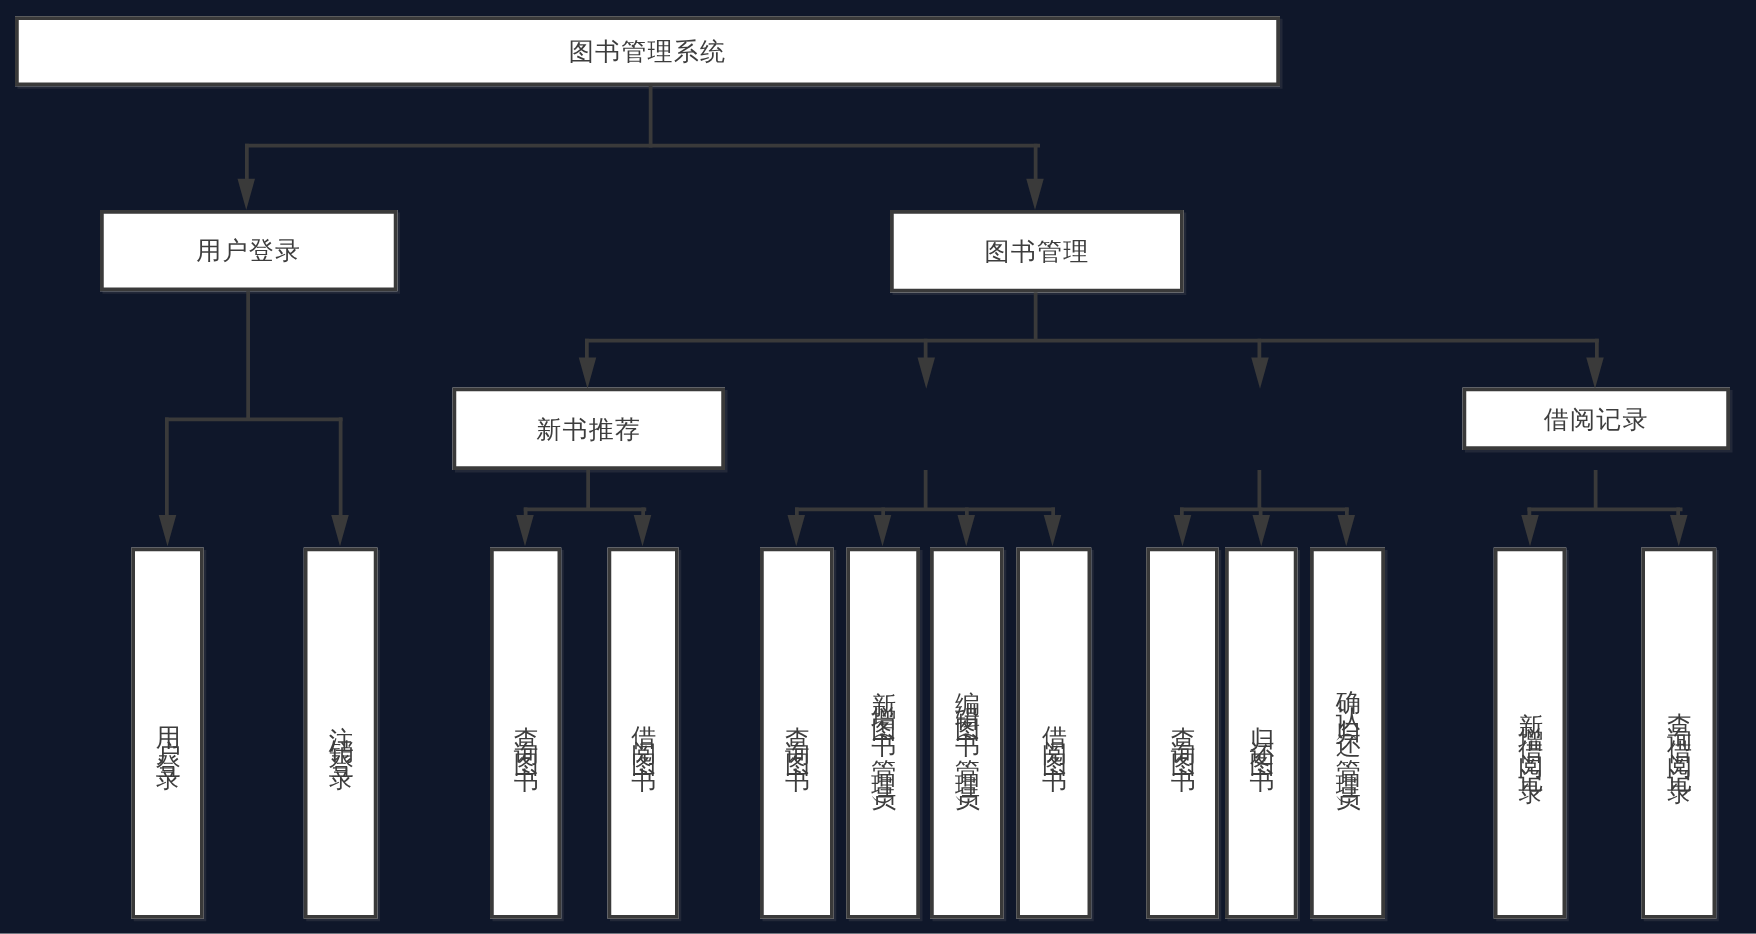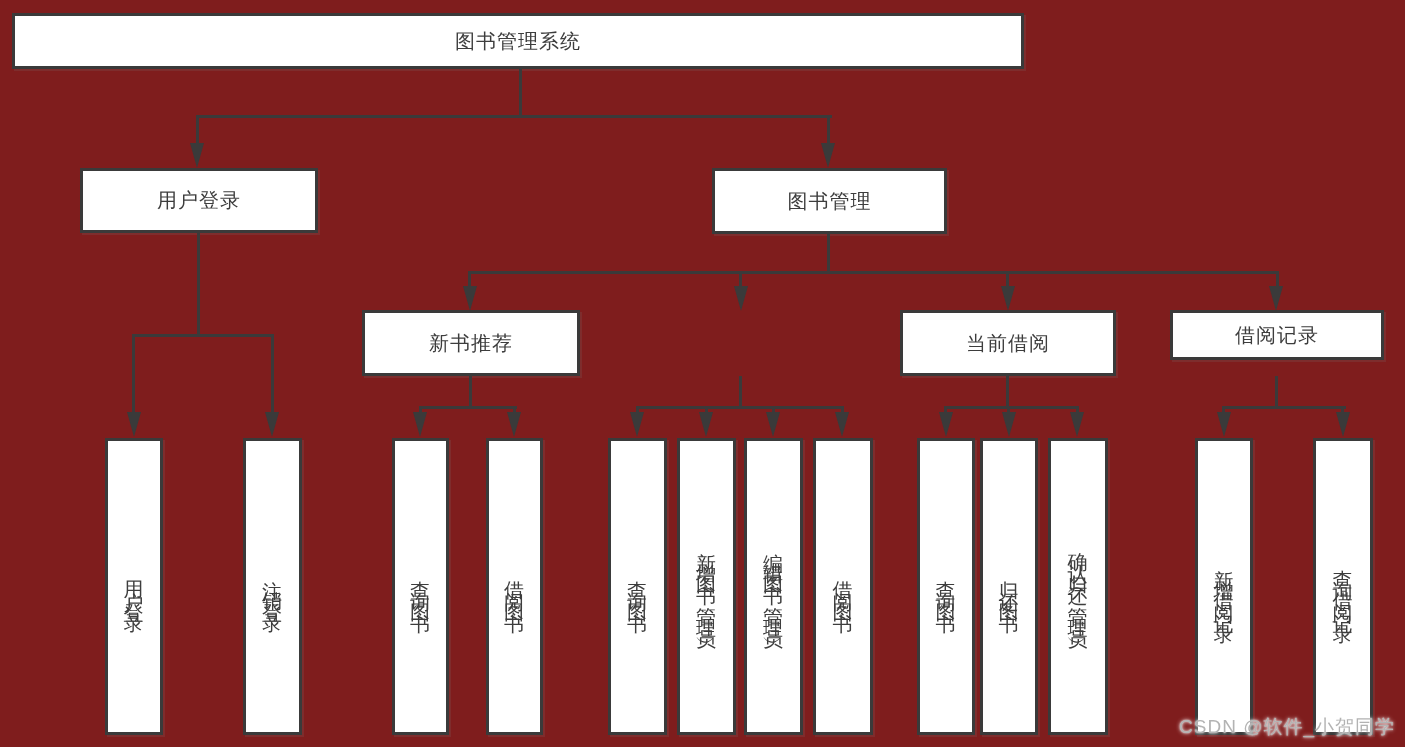--- a/index.html
+++ b/index.html
@@ -1,17 +1,17 @@
 <!DOCTYPE html>
 <html><head>
 <meta charset="utf-8">
 <style>
   html,body{margin:0;padding:0;background:#ffffff;}
   #canvas{
-    position:relative;width:1405px;height:747px;background:#7f1d1d;overflow:hidden;
+    position:relative;width:1405px;height:747px;background:#0f172a;overflow:hidden;
     font-family:"Liberation Sans","DejaVu Sans",sans-serif;color:#3d3d3d;
   }
   .box{
     position:absolute;box-sizing:border-box;border:3px solid #3a3a3a;background:#ffffff;
     display:flex;align-items:center;justify-content:center;
     box-shadow:2px 2px 0 rgba(120,120,120,0.18);
   }
   .hbox span{font-size:20px;letter-spacing:1px;white-space:nowrap;}
   .vbox span{
     writing-mode:vertical-lr;text-orientation:mixed;
@@ -40,23 +40,20 @@
 
   <div class="box hbox" style="left:80px;top:168px;width:238px;height:65px;">
     <span>用户登录</span>
   </div>
   <div class="box hbox" style="left:712px;top:168px;width:235px;height:66px;">
     <span>图书管理</span>
   </div>
 
   <div class="box hbox" style="left:362px;top:310px;width:218px;height:66px;">
     <span>新书推荐</span>
-  </div>
-  <div class="box hbox" style="left:900px;top:310px;width:216px;height:66px;">
-    <span>当前借阅</span>
   </div>
   <div class="box hbox" style="left:1170px;top:310px;width:214px;height:50px;">
     <span>借阅记录</span>
   </div>
 
   <div class="box vbox" style="left:105px;top:438px;width:58px;height:297px;">
     <span>用户登录</span>
   </div>
   <div class="box vbox" style="left:243px;top:438px;width:59px;height:297px;">
     <span>注销登录</span>
@@ -151,15 +148,14 @@
   <div class="line" style="left:1076px;top:406px;width:3px;height:9px;"></div>
   <div class="arw" style="left:1070px;top:412px;"></div>
 
   <div class="line" style="left:1275px;top:376px;width:3px;height:32px;"></div>
   <div class="line" style="left:1222px;top:406px;width:124px;height:3px;"></div>
   <div class="line" style="left:1222px;top:406px;width:3px;height:9px;"></div>
   <div class="arw" style="left:1217px;top:412px;"></div>
   <div class="line" style="left:1341px;top:406px;width:3px;height:9px;"></div>
   <div class="arw" style="left:1336px;top:412px;"></div>
 
-  <div id="watermark">CSDN @软件_小贺同学</div>
 
 </div>
 
 </body></html>

